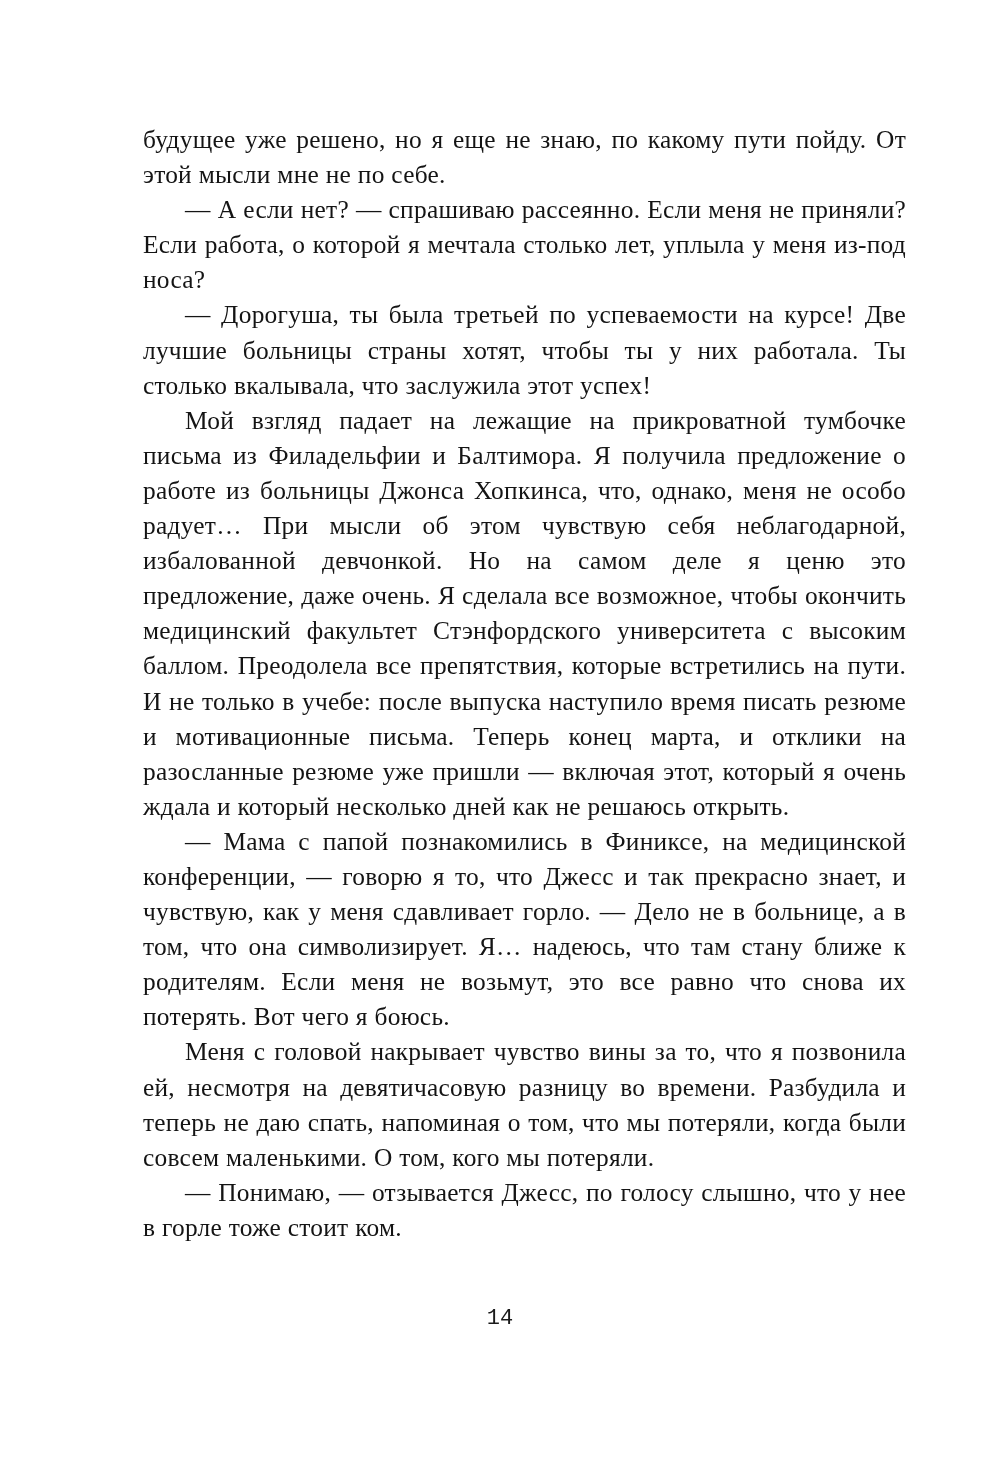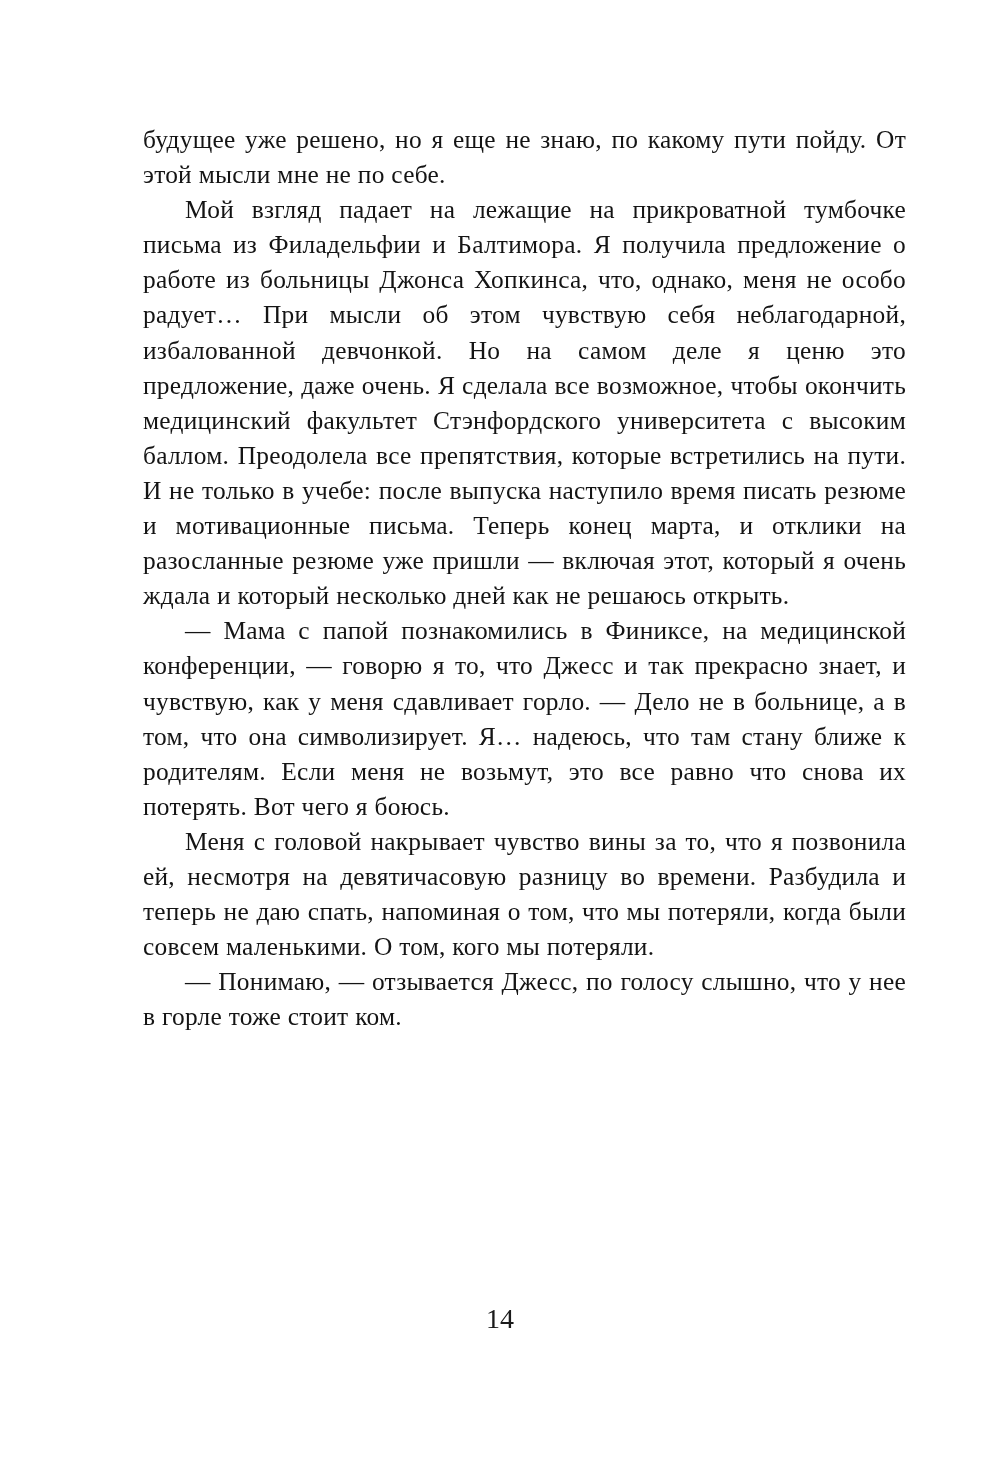--- a/index.html
+++ b/index.html
@@ -50,33 +50,35 @@
   .para:last-of-type {
     margin-bottom: 0;
   }
 
   #page-number {
     position: absolute;
     left: 0;
     top: 1305px;
     width: 1000px;
     text-align: center;
-    font-size: 28px;
+    font-size: 22px;
     line-height: 28px;
     color: #1a1a1a;
-    font-family: Liberation Serif, serif;
+    font-family: Liberation Mono, monospace;
   }
 </style>
 </head>
 <body>
 
 <div id="page">
 
   <div id="text-block">
     <p class="para" style="text-indent:0">будущее уже решено, но я еще не знаю, по какому пути пойду. От этой мысли мне не по себе.</p>
+    <p class="para">— А если нет? — спрашиваю рассеянно. Если меня не приняли? Если работа, о которой я мечтала столько лет, уплыла у меня из-под носа?</p>
+    <p class="para">— Дорогуша, ты была третьей по успеваемости на курсе! Две лучшие больницы страны хотят, чтобы ты у них работала. Ты столько вкалывала, что заслужила этот успех!</p>
     <p class="para">Мой взгляд падает на лежащие на прикроватной тумбочке письма из Филадельфии и Балтимора. Я получила предложение о работе из больницы Джонса Хопкинса, что, однако, меня не особо радует… При мысли об этом чувствую себя неблагодарной, избалованной девчонкой. Но на самом деле я ценю это предложение, даже очень. Я сделала все возможное, чтобы окончить медицинский факультет Стэнфордского университета с высоким баллом. Преодолела все препятствия, которые встретились на пути. И не только в учебе: после выпуска наступило время писать резюме и мотивационные письма. Теперь конец марта, и отклики на разосланные резюме уже пришли — включая этот, который я очень ждала и который несколько дней как не решаюсь открыть.</p>
     <p class="para">— Мама с папой познакомились в Финиксе, на медицинской конференции, — говорю я то, что Джесс и так прекрасно знает, и чувствую, как у меня сдавливает горло. — Дело не в больнице, а в том, что она символизирует. Я… надеюсь, что там стану ближе к родителям. Если меня не возьмут, это все равно что снова их потерять. Вот чего я боюсь.</p>
     <p class="para">Меня с головой накрывает чувство вины за то, что я позвонила ей, несмотря на девятичасовую разницу во времени. Разбудила и теперь не даю спать, напоминая о том, что мы потеряли, когда были совсем маленькими. О том, кого мы потеряли.</p>
     <p class="para">— Понимаю, — отзывается Джесс, по голосу слышно, что у нее в горле тоже стоит ком.</p>
   </div>
 
   <div id="page-number">14</div>
 
 </div>
 

